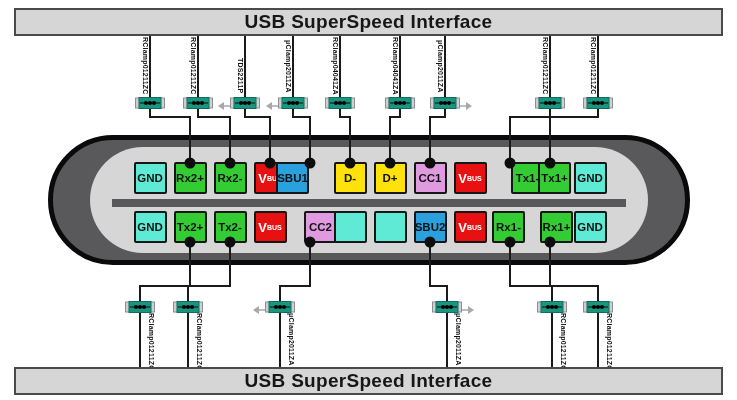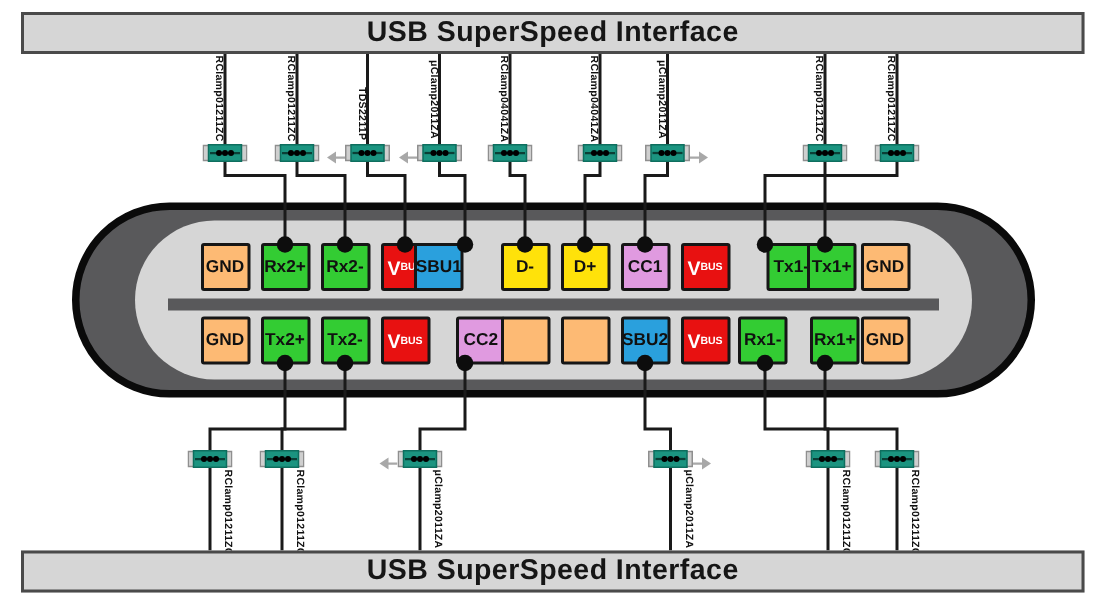--- a/index.html
+++ b/index.html
@@ -20,21 +20,21 @@
           background:#d6d6d6;border-radius:53px;z-index:1;}
   .tongue{position:absolute;left:112px;top:199px;width:514px;height:8px;
           background:#59595b;z-index:2;}
 
   
   .pin{position:absolute;width:33px;height:32px;box-sizing:border-box;border:2px solid #161616;
        border-radius:2px;display:flex;align-items:center;justify-content:center;z-index:3;
        font-weight:bold;font-size:11.5px;color:#111;}
   .pin-row-top{top:162px;}
   .pin-row-bottom{top:211px;}
-  .pin.gnd,.pin.blank{background:#fdba74;}
+  .pin.gnd,.pin.blank{background:#5eead4;}
   .pin.ss{background:#33cc33;}
   .pin.pwr{background:#e81111;color:#ffffff;}
   .pin.sbu{background:#2aa0dd;}
   .pin.dat{background:#ffe20a;}
   .pin.cc{background:#e09ae0;}
   .pin .vmain{font-size:13px;line-height:1;}
   .pin sub{font-size:7px;font-weight:bold;line-height:1;}
 
   
   svg.wires{position:absolute;left:0;top:0;z-index:4;}

